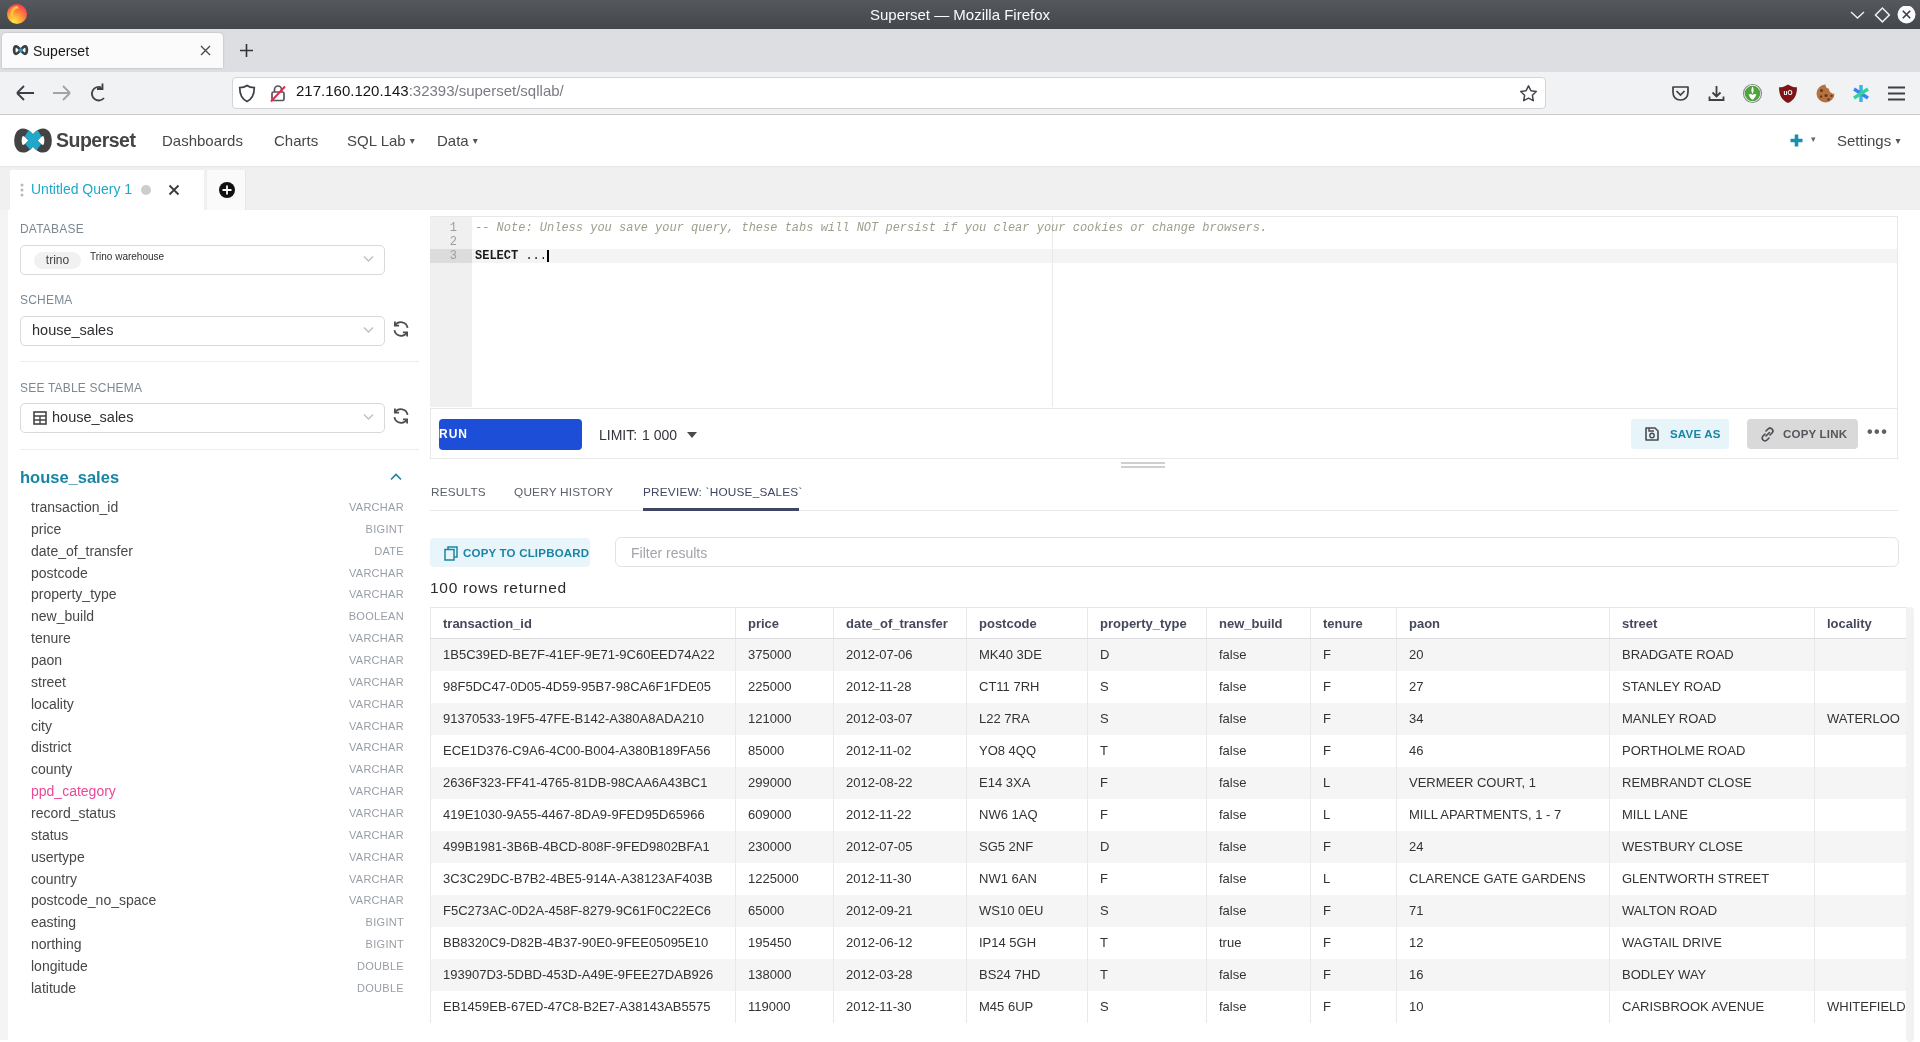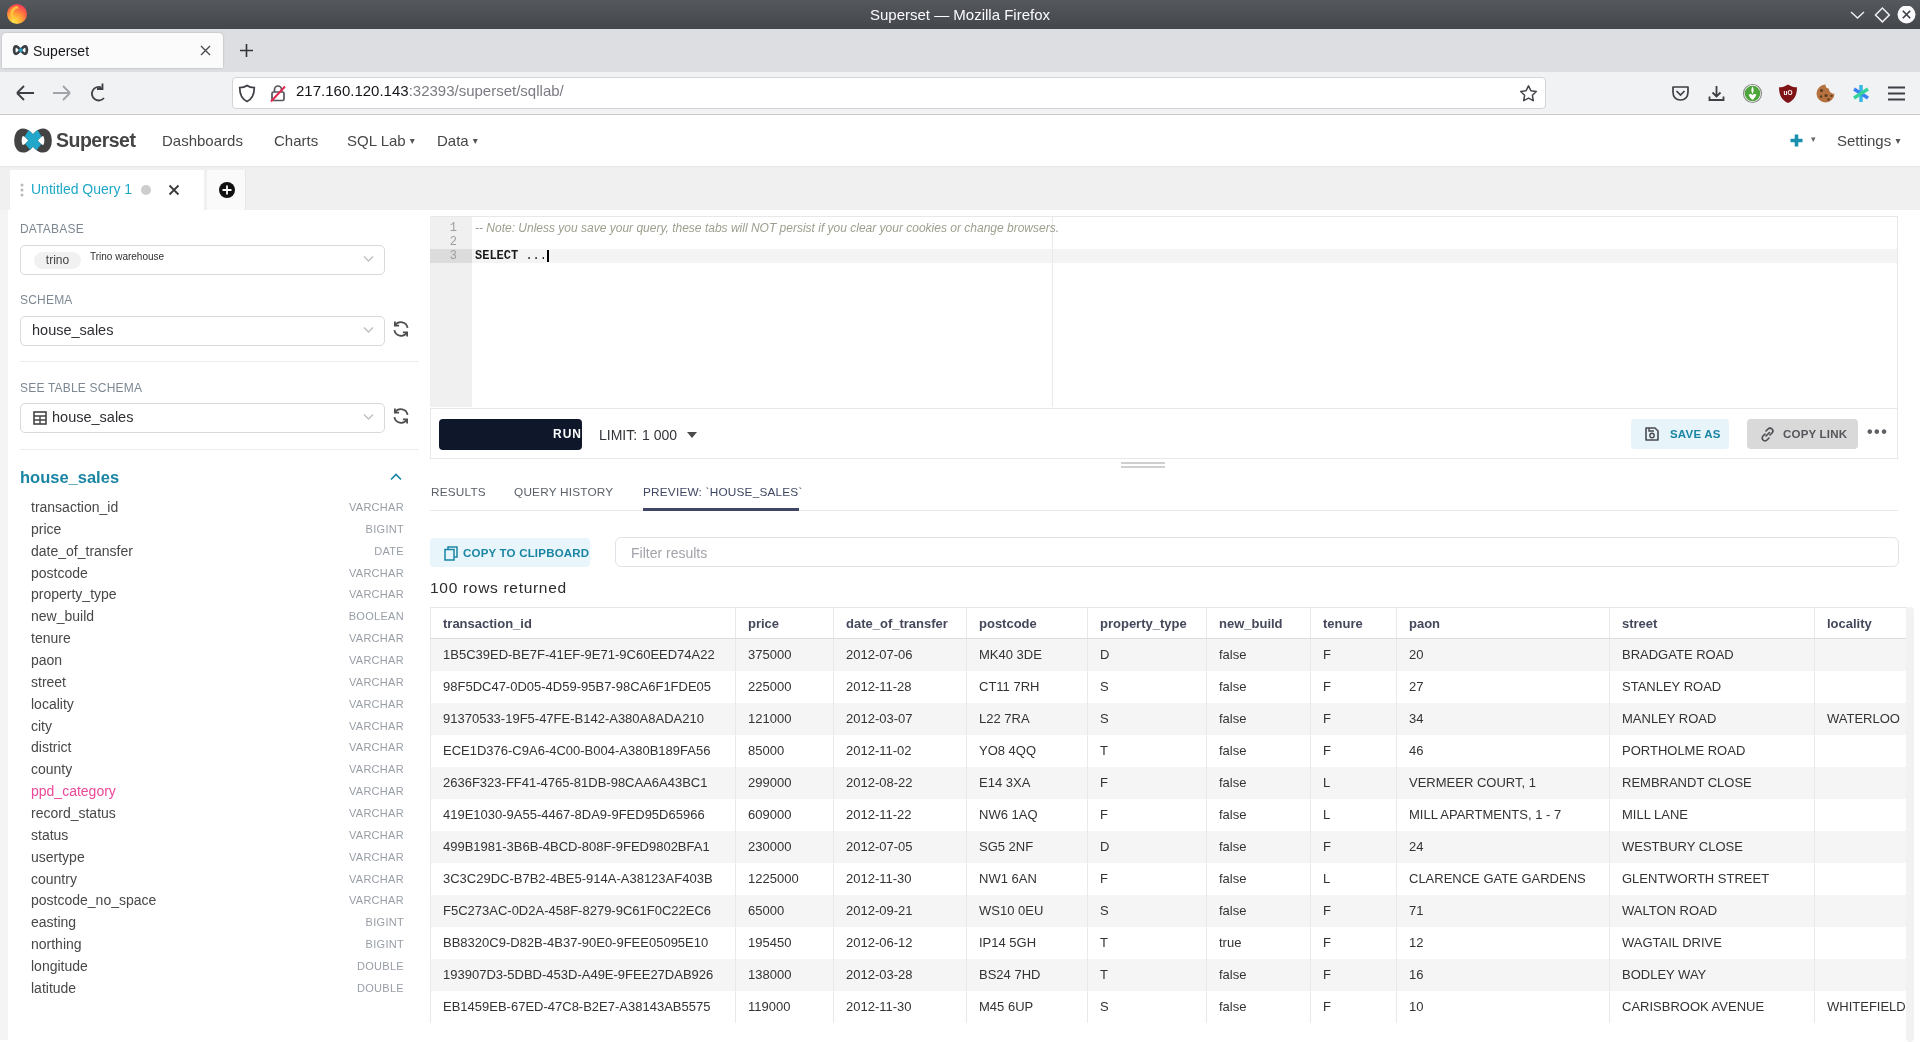--- a/index.html
+++ b/index.html
@@ -44,23 +44,23 @@
   .sbdivider { left:20px; width:399px; height:1px; background:#ededed; }
 
   
   #editorbox { left:430px; top:216px; width:1468px; height:192px; background:#fff;
     border-top:1px solid #e8e8e8; border-right:1px solid #e8e8e8; }
   #gutter { left:430px; top:217px; width:42px; height:190px; background:#f0f0f0;
     font-family:"Liberation Mono", monospace; font-size:12px; color:#9d9d9d; }
   .gnum { position:absolute; right:15px; }
   #toolbar { left:430px; top:408px; width:1468px; height:51px; background:#fff;
     border:1px solid #e8e8e8; }
-  #runbtn { left:439px; top:419px; width:143px; height:31px; background:#0f172a;
+  #runbtn { left:439px; top:419px; width:143px; height:31px; background:#1d4ed8;
     border-radius:4px; color:#fff; font-size:12px; font-weight:bold; letter-spacing:1px;
-    text-align:right; line-height:31px; }
+    text-align:left; line-height:31px; }
   #saveas { left:1631px; top:419px; width:98px; height:30px; background:#e7f4fa;
     border-radius:4px; }
   #copylink { left:1747px; top:419px; width:111px; height:30px; background:#d9d9d9;
     border-radius:4px; }
 
   
   .stab { top:485px; font-size:11.8px; color:#5b6069; letter-spacing:0.2px; }
   #stabline { left:430px; top:510px; width:1468px; height:1px; background:#e8e8e8; }
   #stabunder { left:643px; top:508px; width:156px; height:3px; background:#3f4663; }
   #copyclip { left:430px; top:538px; width:160px; height:29px; background:#e8f5fb; border-radius:4px; }
@@ -298,21 +298,21 @@
 
   <div class="abs" id="editorbox"></div>
   <div class="abs" id="gutter">
     <div style="position:absolute;left:0;top:32px;width:42px;height:14px;background:#dcdcdc"></div>
     <div class="gnum" style="top:4px">1</div>
     <div class="gnum" style="top:18px">2</div>
     <div class="gnum" style="top:32px">3</div>
   </div>
   <div class="abs" style="left:472px;top:249px;width:1425px;height:14px;background:rgba(0,0,0,0.045)"></div>
   <div class="abs" style="left:1052px;top:217px;width:1px;height:190px;background:#e9e9e9"></div>
-  <div class="abs" style="left:475px;top:221px;font-family:Liberation Sans, sans-serif;font-size:12px;line-height:14px;color:#9e9e8e;font-style:italic;white-space:pre">-- Note: Unless you save your query, these tabs will NOT persist if you clear your cookies or change browsers.</div>
+  <div class="abs" style="left:475px;top:221px;font-family:Liberation Mono, monospace;font-size:12px;line-height:14px;color:#9e9e8e;font-style:italic;white-space:pre">-- Note: Unless you save your query, these tabs will NOT persist if you clear your cookies or change browsers.</div>
   <div class="abs" style="left:475px;top:249px;font-family:'Liberation Mono',monospace;font-size:12px;line-height:14px;color:#1a1a1a;white-space:pre"><b>SELECT</b> ...</div>
   <div class="abs" style="left:547px;top:250px;width:1.5px;height:12px;background:#000"></div>
 
   <div class="abs" id="toolbar"></div>
   <div class="abs" id="runbtn">RUN</div>
   <div class="abs" style="left:599px;top:427px;font-size:14px;color:#33333a">LIMIT:</div>
   <div class="abs" style="left:642px;top:427px;font-size:14px;color:#33333a">1 000</div>
   <svg class="abs" style="left:687px;top:432px" width="10" height="6" viewBox="0 0 10 6">
     <path d="M0,0 L10,0 L5,6 Z" fill="#4a4a4a"></path>
   </svg>

